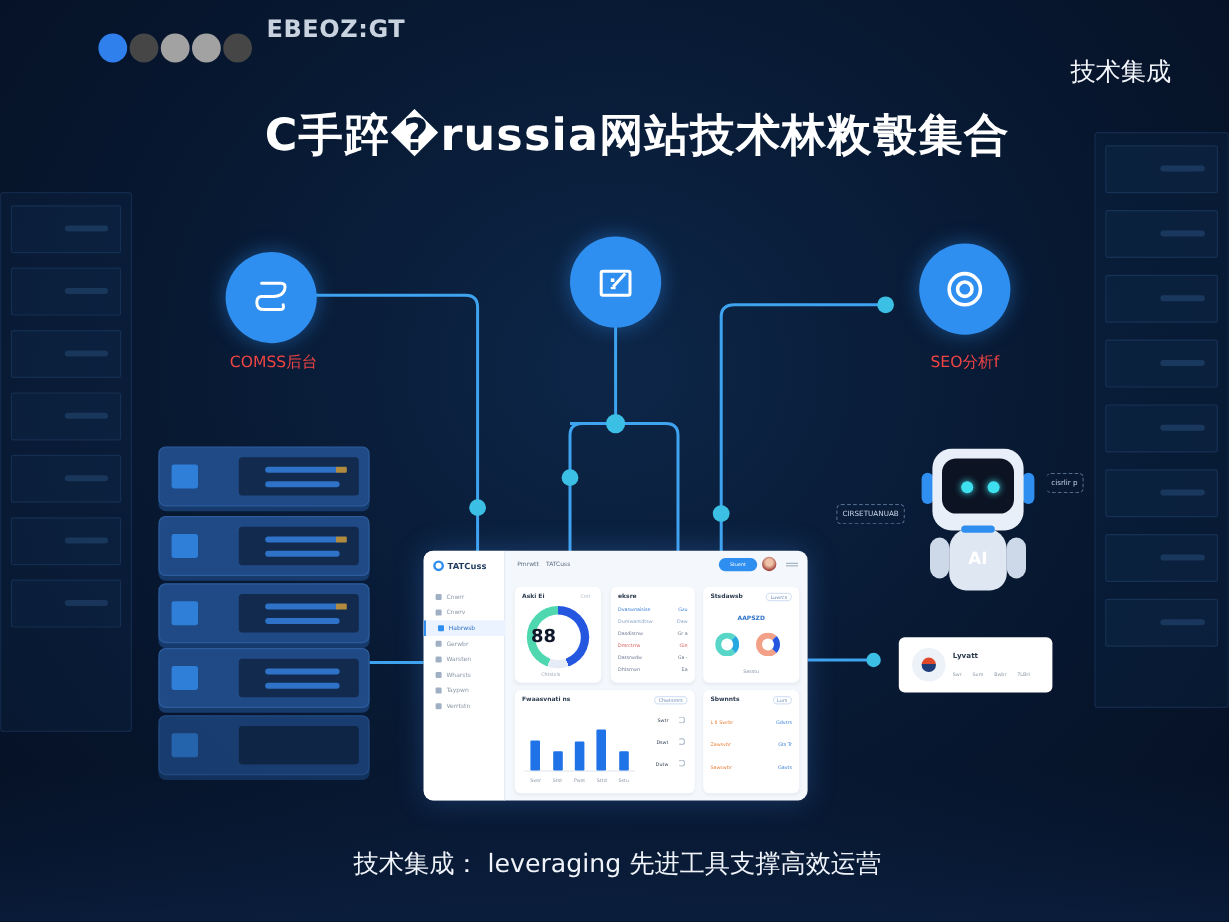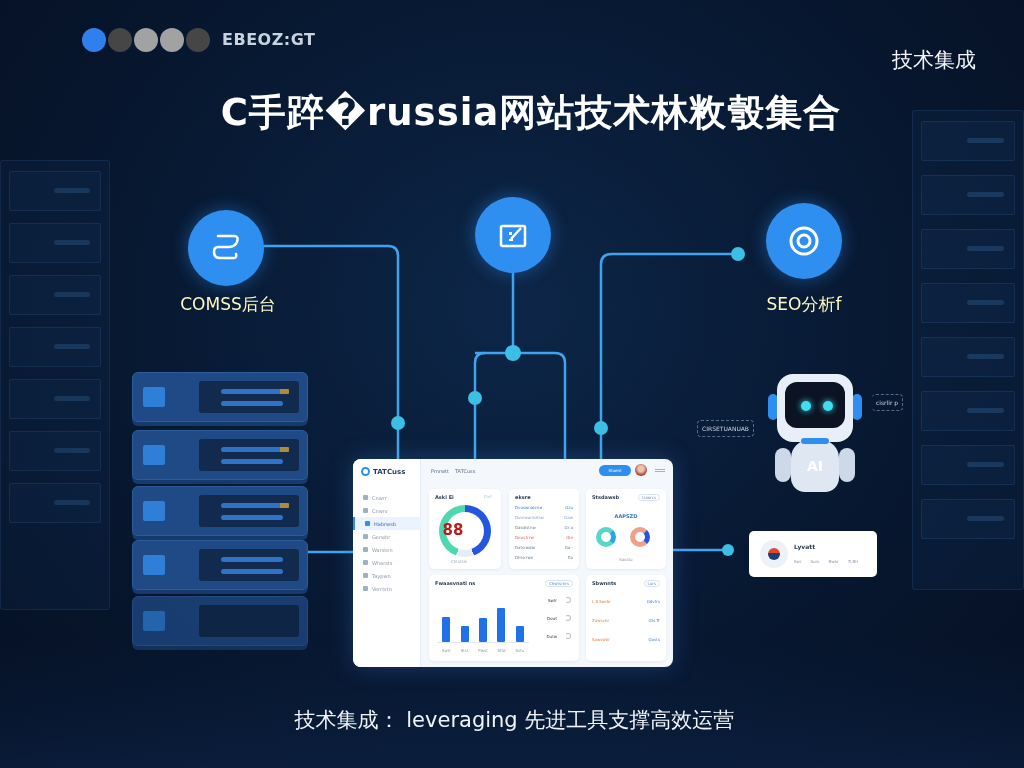--- a/index.html
+++ b/index.html
@@ -5,27 +5,27 @@
   * { box-sizing: border-box; margin: 0; padding: 0; }
   body { width: 1024px; height: 768px; overflow: hidden; background: #07152b; font-family: "DejaVu Sans", "Liberation Sans", sans-serif; position: relative; }
   .bg { position: absolute; inset: 0; background:
       radial-gradient(ellipse at 50% 40%, #0d2648 0%, #081a34 45%, #050f22 100%); }
   .rack { position: absolute; border: 1px solid rgba(60,110,170,0.35); background: rgba(15,40,75,0.55); border-radius: 3px; }
   .rack-slot { position: absolute; left: 8px; right: 8px; height: 40px; border: 1px solid rgba(70,120,180,0.35); background: rgba(20,50,90,0.45); border-radius: 2px; }
   .rack-slot::after { content: ""; position: absolute; right: 10px; top: 16px; width: 40%; height: 5px; background: rgba(80,140,210,0.4); border-radius: 3px; }
 
   .dots { position: absolute; left: 82px; top: 28px; display: flex; gap: 2px; }
   .dot { width: 24px; height: 24px; border-radius: 50%; }
-  .brand { position: absolute; left: 222px; top: 30px; color: #c9d3e0; font-size: 16px; font-weight: bold; letter-spacing: 0.5px; }
+  .brand { position: absolute; left: 222px; top: 12px; color: #c9d3e0; font-size: 20px; font-weight: bold; letter-spacing: 0.5px; }
   .corner { position: absolute; right: 48px; top: 46px; color: #f2f5fa; font-size: 21px; }
   .title { position: absolute; left: 0; right: 0; top: 88px; text-align: center; color: #ffffff; font-size: 37px; font-weight: bold; letter-spacing: 1px; padding-right: 10px; padding-left: 48px; }
 
   svg.lines { position: absolute; inset: 0; }
   .node { position: absolute; width: 76px; height: 76px; border-radius: 50%; background: #2f8ff0; box-shadow: 0 0 18px rgba(47,143,240,0.45); display: flex; align-items: center; justify-content: center; }
-  .node-label { position: absolute; color: #fef9c3; font-size: 17px; text-align: center; width: 160px; }
+  .node-label { position: absolute; color: #ef4444; font-size: 13px; text-align: center; width: 160px; }
 
   .server { position: absolute; left: 132px; width: 176px; height: 50px; background: #1f4a86; border-radius: 6px; border: 1px solid #2d5c9c; box-shadow: 0 4px 0 #163a6c; }
   .server .led { position: absolute; left: 10px; top: 14px; width: 22px; height: 20px; background: #2f7fd8; border-radius: 2px; }
   .server .panel { position: absolute; left: 66px; right: 8px; top: 8px; bottom: 8px; background: #112a4e; border-radius: 3px; }
   .server .bar { position: absolute; left: 22px; width: 62px; height: 5px; background: #2f73c8; border-radius: 3px; }
   .server .port { position: absolute; right: 10px; width: 9px; height: 5px; background: #b08a3e; border-radius: 1px; }
 
   .dash { position: absolute; left: 353px; top: 459px; width: 320px; height: 208px; background: #f4f7fb; border-radius: 8px; overflow: hidden; box-shadow: 0 0 24px rgba(80,150,255,0.25); }
   .dash .side { position: absolute; left: 0; top: 0; width: 68px; height: 100%; background: #ffffff; border-right: 1px solid #e5ebf3; }
   .dash .logo { position: absolute; left: 8px; top: 8px; font-size: 7px; color: #1e3a5f; font-weight: bold; display: flex; align-items: center; gap: 3px; }
@@ -36,21 +36,21 @@
   .dash .top { position: absolute; left: 68px; right: 0; top: 0; height: 24px; display: flex; align-items: center; padding: 0 10px; font-size: 5px; color: #5a6a80; }
   .top-btn { position: absolute; right: 42px; top: 6px; width: 32px; height: 11px; border-radius: 6px; background: #2f8ff0; color: #fff; font-size: 4px; display: flex; align-items: center; justify-content: center; }
   .top-avatar { position: absolute; right: 26px; top: 5px; width: 12px; height: 12px; border-radius: 50%; background: radial-gradient(circle at 50% 40%, #f0c2a8 30%, #a0423a 70%); }
   .top-menu { position: absolute; right: 8px; top: 10px; width: 10px; height: 3px; border-top: 1px solid #a7b3c2; border-bottom: 1px solid #a7b3c2; }
   .card { position: absolute; background: #ffffff; border-radius: 5px; box-shadow: 0 1px 3px rgba(20,40,80,0.06); }
   .card-title { position: absolute; left: 6px; top: 5px; font-size: 5px; color: #2c3b50; font-weight: bold; }
   .card-tag { position: absolute; right: 6px; top: 5px; font-size: 4px; color: #6a8bb8; border: 1px solid #d6e3f4; border-radius: 4px; padding: 0 3px; }
   .ring { position: absolute; left: 12px; top: 16px; width: 52px; height: 52px; border-radius: 50%;
     background: conic-gradient(#2456e0 0deg 160deg, #e6ecf5 160deg 200deg, #4fd8b0 200deg 360deg); }
   .ring::after { content: ""; position: absolute; inset: 7px; background: #fff; border-radius: 50%; }
-  .ring-val { position: absolute; left: 12px; top: 32px; width: 28px; text-align: center; font-size: 15px; color: #b91c1c; z-index: 2; font-weight: bold; }
+  .ring-val { position: absolute; left: 12px; top: 32px; width: 28px; text-align: center; font-size: 15px; color: #0f172a; z-index: 2; font-weight: bold; }
   .list-row { position: absolute; left: 6px; right: 6px; height: 6px; font-size: 4px; display: flex; justify-content: space-between; }
   .bar-chart { position: absolute; left: 8px; bottom: 18px; height: 42px; width: 92px; border-bottom: 1px solid #e3e8f0; display: flex; align-items: flex-end; justify-content: space-around; }
   .bar-chart .b { width: 8px; background: #1f73e6; border-radius: 1px; }
   .bar-labels { position: absolute; left: 8px; bottom: 8px; width: 92px; display: flex; justify-content: space-around; font-size: 4px; color: #8a97a8; }
   .legend-item { position: absolute; right: 8px; font-size: 4px; color: #2c3b50; display: flex; gap: 8px; align-items: center; }
   .legend-item .arc { width: 6px; height: 6px; border: 1px solid #b7c2d0; border-left-color: transparent; border-radius: 50%; }
 
   .robot { position: absolute; left: 765px; top: 374px; width: 100px; height: 120px; }
   .robot-head { position: absolute; left: 12px; top: 0; width: 76px; height: 68px; border-radius: 16px; background: #e9eff8; }
   .robot-face { position: absolute; left: 20px; top: 8px; width: 60px; height: 46px; border-radius: 12px; background: #0c1322; }

